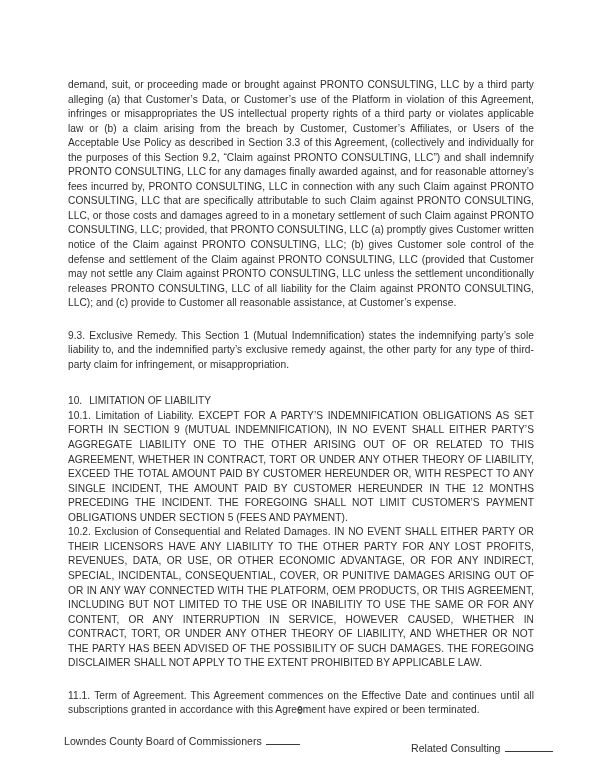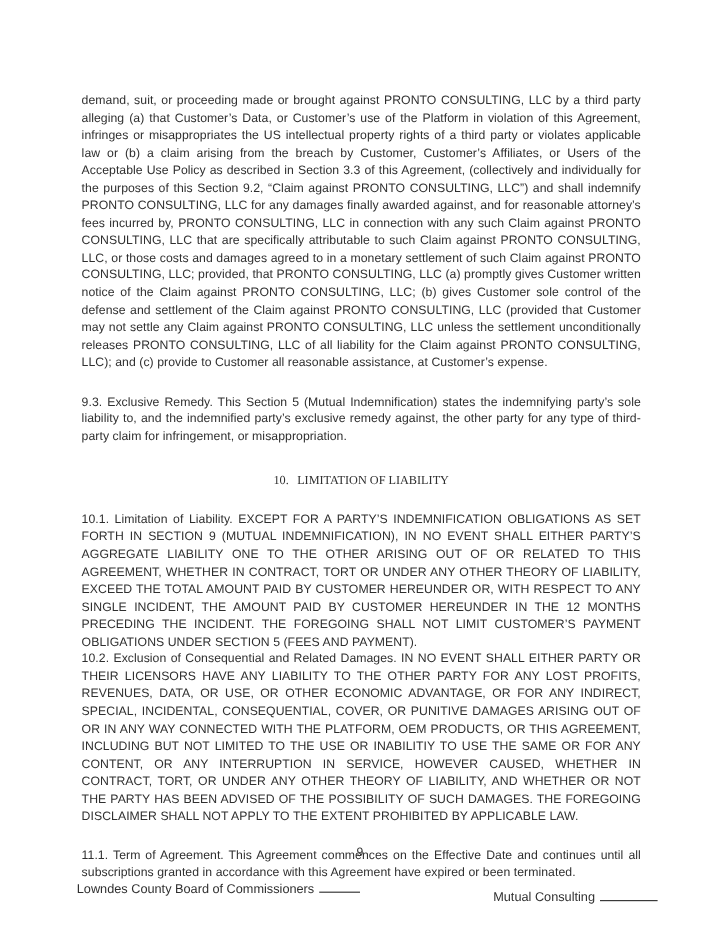--- a/index.html
+++ b/index.html
@@ -25,32 +25,31 @@
   .para {
     font-size: 10.2px;
     line-height: 14.55px;
     text-align: justify;
     text-justify: inter-word;
     margin: 0;
     color: #2f2f2f;
     letter-spacing: 0.005em;
   }
   .para.gap-9-3   { margin-top: 18px; }
-  .para.gap-10-1  { margin-top: 18px; }
+  .para.gap-10-1  { }
   .para.gap-10-2  { }
   .para.gap-11-1  { margin-top: 18px; }
 
   .heading {
     font-size: 10.2px;
     line-height: 14.55px;
-    text-align: center;
+    text-align: left;
     margin: 0;
     color: #2f2f2f;
     margin-top: 22px;
-    font-family: Liberation Serif, serif;
   }
   .heading .num { margin-right: 7px; }
 
   .page-number {
     position: absolute;
     left: 0;
     right: 0;
     top: 705px;
     text-align: center;
     font-size: 10.2px;
@@ -83,21 +82,21 @@
 </style>
 </head>
 <body>
 
 <div class="page">
 
   <div class="body-block">
 
     <p class="para">demand, suit, or proceeding made or brought against PRONTO CONSULTING, LLC by a third party alleging (a) that Customer’s Data, or Customer’s use of the Platform in violation of this Agreement, infringes or misappropriates the US intellectual property rights of a third party or violates applicable law or (b) a claim arising from the breach by Customer, Customer’s Affiliates, or Users of the Acceptable Use Policy as described in Section 3.3 of this Agreement, (collectively and individually for the purposes of this Section 9.2, “Claim against PRONTO CONSULTING, LLC”) and shall indemnify PRONTO CONSULTING, LLC for any damages finally awarded against, and for reasonable attorney’s fees incurred by, PRONTO CONSULTING, LLC in connection with any such Claim against PRONTO CONSULTING, LLC that are specifically attributable to such Claim against PRONTO CONSULTING, LLC, or those costs and damages agreed to in a monetary settlement of such Claim against PRONTO CONSULTING, LLC; provided, that PRONTO CONSULTING, LLC (a) promptly gives Customer written notice of the Claim against PRONTO CONSULTING, LLC; (b) gives Customer sole control of the defense and settlement of the Claim against PRONTO CONSULTING, LLC (provided that Customer may not settle any Claim against PRONTO CONSULTING, LLC unless the settlement unconditionally releases PRONTO CONSULTING, LLC of all liability for the Claim against PRONTO CONSULTING, LLC); and (c) provide to Customer all reasonable assistance, at Customer’s expense.</p>
 
-    <p class="para gap-9-3">9.3.  Exclusive Remedy. This Section 5 (Mutual Indemnification) states the indemnifying party’s sole liability to, and the indemnified party’s exclusive remedy against, the other party for any type of third-party claim for infringement, or misappropriation.</p>
+    <p class="para gap-9-3">9.3.  Exclusive Remedy. This Section 1 (Mutual Indemnification) states the indemnifying party’s sole liability to, and the indemnified party’s exclusive remedy against, the other party for any type of third-party claim for infringement, or misappropriation.</p>
 
     <p class="heading">
       <span class="num">10.</span><span>LIMITATION OF LIABILITY</span>
     </p>
 
     <p class="para gap-10-1">10.1.  Limitation of Liability. EXCEPT FOR A PARTY’S INDEMNIFICATION OBLIGATIONS AS SET FORTH IN SECTION 9 (MUTUAL INDEMNIFICATION), IN NO EVENT SHALL EITHER PARTY’S AGGREGATE LIABILITY ONE TO THE OTHER ARISING OUT OF OR RELATED TO THIS AGREEMENT, WHETHER IN CONTRACT, TORT OR UNDER ANY OTHER THEORY OF LIABILITY, EXCEED THE TOTAL AMOUNT PAID BY CUSTOMER HEREUNDER OR, WITH RESPECT TO ANY SINGLE INCIDENT, THE AMOUNT PAID BY CUSTOMER HEREUNDER IN THE 12 MONTHS PRECEDING THE INCIDENT. THE FOREGOING SHALL NOT LIMIT CUSTOMER’S PAYMENT OBLIGATIONS UNDER SECTION 5 (FEES AND PAYMENT).</p>
 
     <p class="para gap-10-2">10.2.  Exclusion of Consequential and Related Damages. IN NO EVENT SHALL EITHER PARTY OR THEIR LICENSORS HAVE ANY LIABILITY TO THE OTHER PARTY FOR ANY LOST PROFITS, REVENUES, DATA, OR USE, OR OTHER ECONOMIC ADVANTAGE, OR FOR ANY INDIRECT, SPECIAL, INCIDENTAL, CONSEQUENTIAL, COVER, OR PUNITIVE DAMAGES ARISING OUT OF OR IN ANY WAY CONNECTED WITH THE PLATFORM, OEM PRODUCTS, OR THIS AGREEMENT, INCLUDING BUT NOT LIMITED TO THE USE OR INABILITIY TO USE THE SAME OR FOR ANY CONTENT, OR ANY INTERRUPTION IN SERVICE, HOWEVER CAUSED, WHETHER IN CONTRACT, TORT, OR UNDER ANY OTHER THEORY OF LIABILITY, AND WHETHER OR NOT THE PARTY HAS BEEN ADVISED OF THE POSSIBILITY OF SUCH DAMAGES. THE FOREGOING DISCLAIMER SHALL NOT APPLY TO THE EXTENT PROHIBITED BY APPLICABLE LAW.</p>
 
 
@@ -105,16 +104,16 @@
 
   </div>
 
   <div class="page-number">9</div>
 
   <div class="sig-left">
     <span>Lowndes County Board of Commissioners</span><span class="sig-rule short"></span>
   </div>
 
   <div class="sig-right">
-    <span>Mutual Consulting</span><span class="sig-rule long"></span>
+    <span>Related Consulting</span><span class="sig-rule long"></span>
   </div>
 
 </div>
 
 </body></html>

